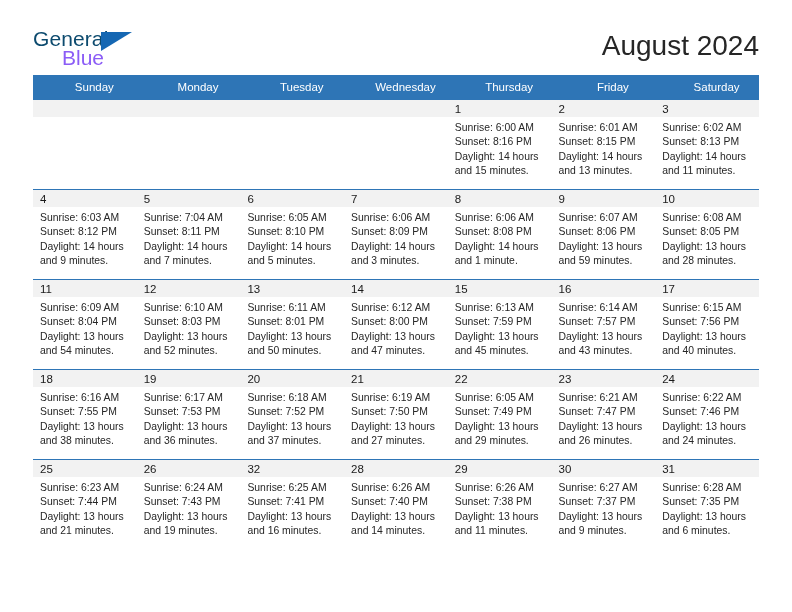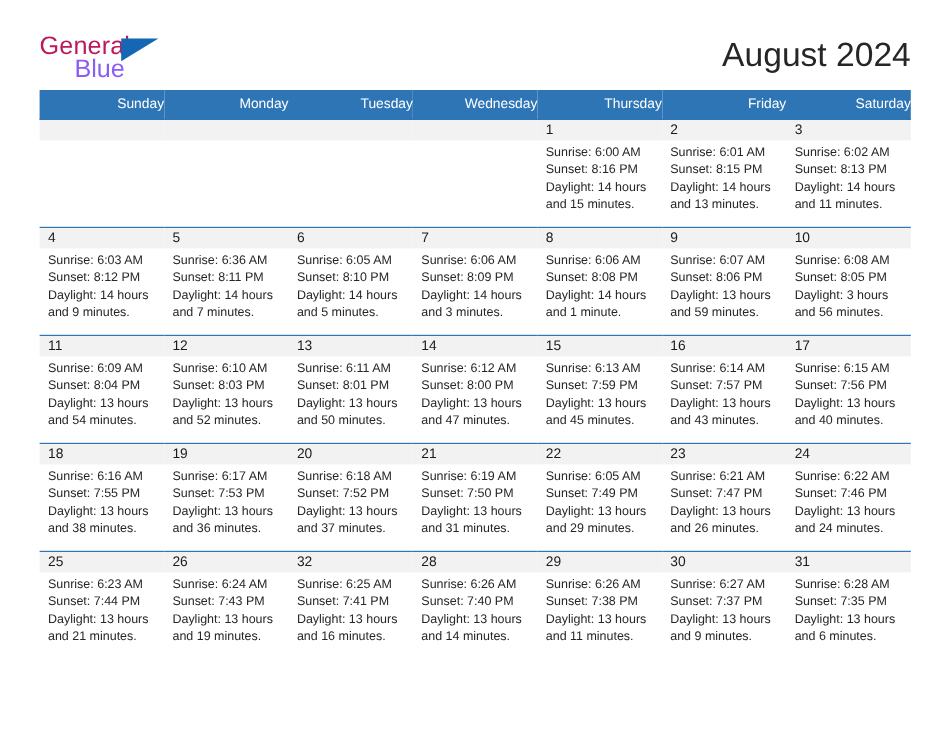--- a/index.html
+++ b/index.html
@@ -35,21 +35,21 @@
     position: relative;
     width: 110px;
     height: 46px;
     line-height: 1;
   }
   .logo-general {
     position: absolute;
     left: 0;
     top: 0;
     font-size: 21px;
-    color: #be185d;
+    color: #0c4a6e;
     letter-spacing: 0.1px;
   }
   .logo-tri {
     position: absolute;
     left: 68px;
     top: 4px;
     width: 0;
     height: 0;
     border-left: 31px solid #1567b3;
     border-bottom: 19px solid transparent;
@@ -85,21 +85,21 @@
     margin: 0 33px;
     width: 726px;
     border-collapse: collapse;
     table-layout: fixed;
   }
   .calendar th {
     background: #2e75b6;
     color: #ffffff;
     font-size: 11.5px;
     font-weight: normal;
-    text-align: right;
+    text-align: center;
     padding: 6px 0 6px 19px;
     height: 20px;
     box-sizing: border-box;
   }
   .calendar td {
     vertical-align: top;
     border-top: 1px solid #2e75b6;
     padding: 0;
     height: 89px;
     box-sizing: border-box;
@@ -234,21 +234,21 @@
                 <div>Sunrise: 6:03 AM</div>
                 <div>Sunset: 8:12 PM</div>
                 <div class="daylight">Daylight: 14 hours and 9 minutes.</div>
               </div>
             </div>
           </td>
           <td>
             <div class="daycell">
               <div class="daynum-band">5</div>
               <div class="info">
-                <div>Sunrise: 6:36 AM</div>
+                <div>Sunrise: 7:04 AM</div>
                 <div>Sunset: 8:11 PM</div>
                 <div class="daylight">Daylight: 14 hours and 7 minutes.</div>
               </div>
             </div>
           </td>
           <td>
             <div class="daycell">
               <div class="daynum-band">6</div>
               <div class="info">
                 <div>Sunrise: 6:05 AM</div>
@@ -286,21 +286,21 @@
                 <div class="daylight">Daylight: 13 hours and 59 minutes.</div>
               </div>
             </div>
           </td>
           <td>
             <div class="daycell">
               <div class="daynum-band">10</div>
               <div class="info">
                 <div>Sunrise: 6:08 AM</div>
                 <div>Sunset: 8:05 PM</div>
-                <div class="daylight">Daylight: 3 hours and 56 minutes.</div>
+                <div class="daylight">Daylight: 13 hours and 28 minutes.</div>
               </div>
             </div>
           </td>
         </tr>
         <tr class="week-row">
           <td>
             <div class="daycell">
               <div class="daynum-band">11</div>
               <div class="info">
                 <div>Sunrise: 6:09 AM</div>
@@ -400,21 +400,21 @@
                 <div class="daylight">Daylight: 13 hours and 37 minutes.</div>
               </div>
             </div>
           </td>
           <td>
             <div class="daycell">
               <div class="daynum-band">21</div>
               <div class="info">
                 <div>Sunrise: 6:19 AM</div>
                 <div>Sunset: 7:50 PM</div>
-                <div class="daylight">Daylight: 13 hours and 31 minutes.</div>
+                <div class="daylight">Daylight: 13 hours and 27 minutes.</div>
               </div>
             </div>
           </td>
           <td>
             <div class="daycell">
               <div class="daynum-band">22</div>
               <div class="info">
                 <div>Sunrise: 6:05 AM</div>
                 <div>Sunset: 7:49 PM</div>
                 <div class="daylight">Daylight: 13 hours and 29 minutes.</div>

